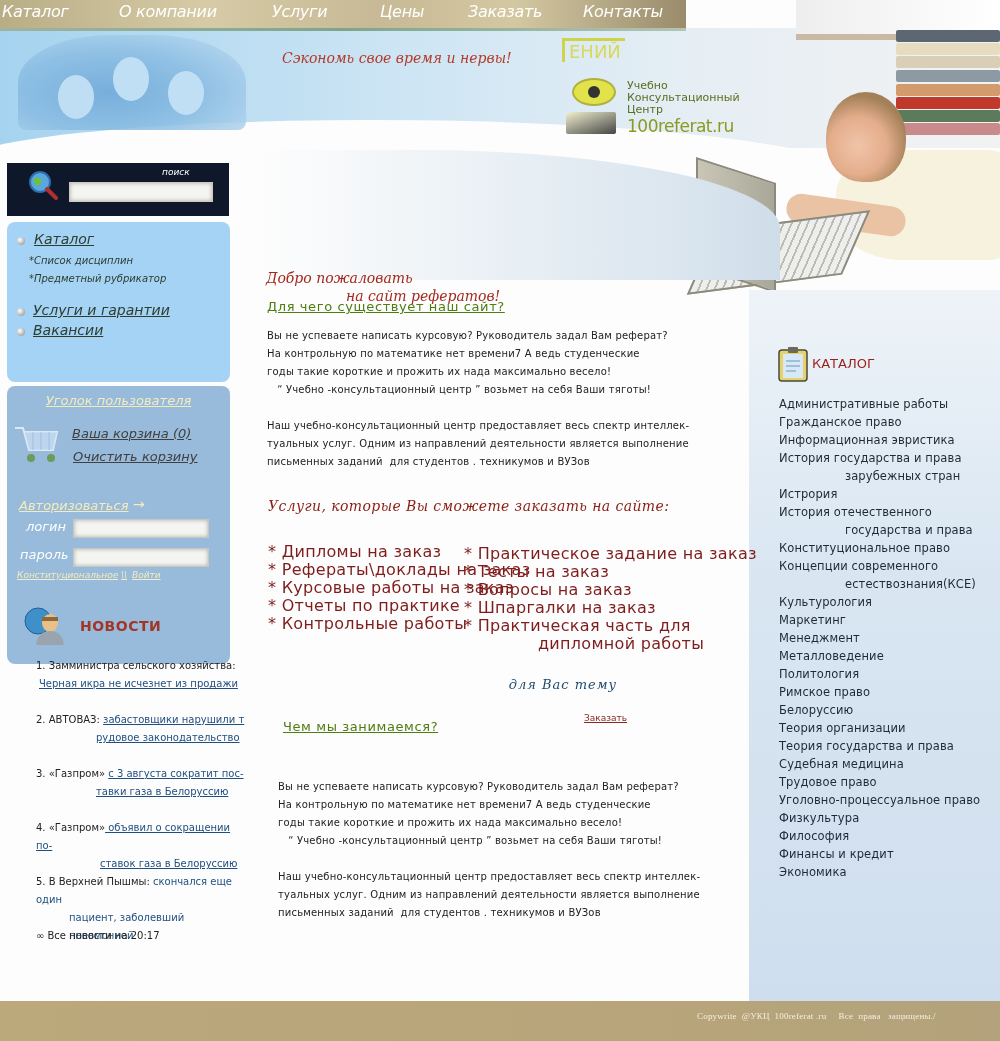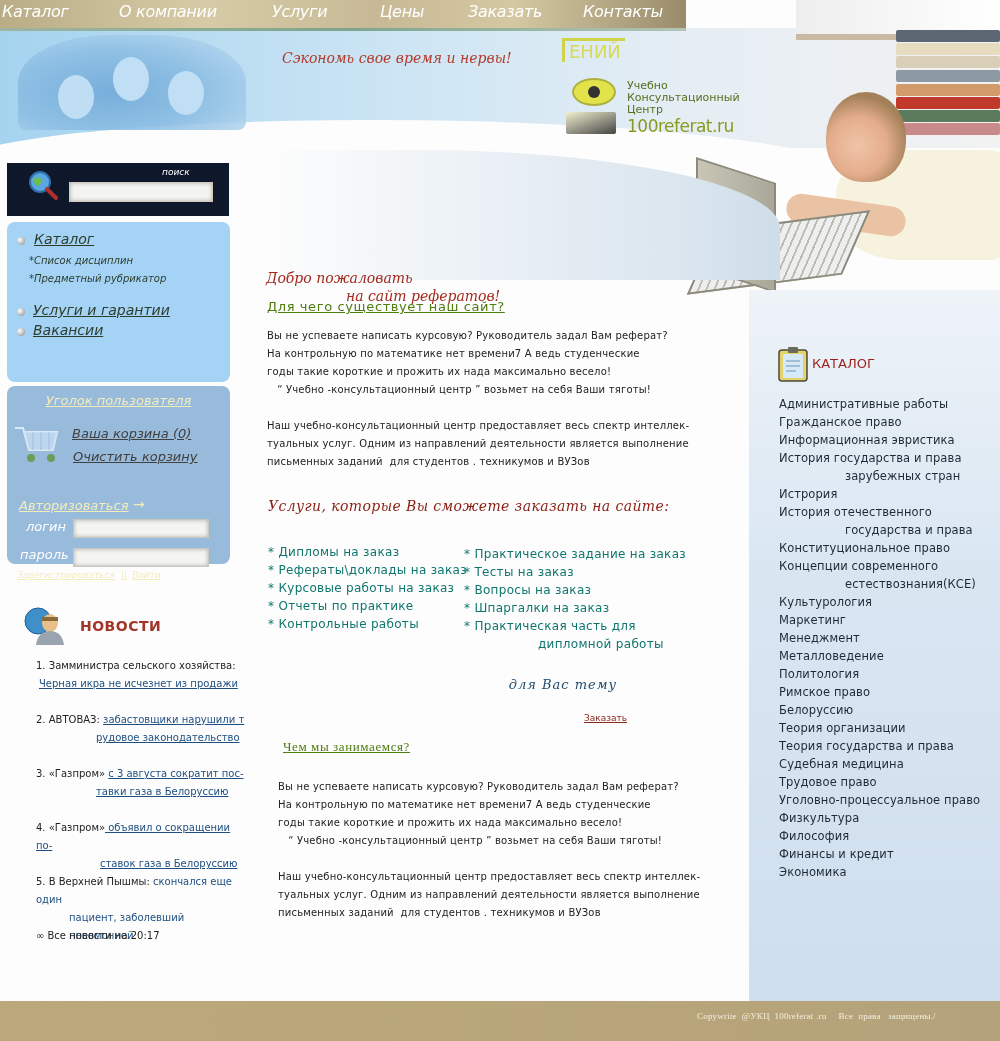--- a/index.html
+++ b/index.html
@@ -40,21 +40,21 @@
 
   
   .search-box { position: absolute; left: 7px; top: 163px; width: 222px; height: 53px; background: #0f172a; }
   .search-label { position: absolute; left: 155px; top: 4px; font-size: 9px; font-style: italic; color: #fff; }
   .search-icon { position: absolute; left: 20px; top: 6px; width: 32px; height: 32px; }
   .search-input { position: absolute; left: 62px; top: 19px; width: 144px; height: 20px; background: #f4f4f0; border: 1px solid #d0cbb8; box-shadow: inset 0 0 4px #aaa; }
   .menu-box { position: absolute; left: 7px; top: 222px; width: 223px; height: 160px; background: #a5d3f5; border-radius: 8px; }
   .menu-link { position: absolute; font-family: "DejaVu Sans", sans-serif; font-style: italic; font-size: 14px; color: #2d3d2e; text-decoration: underline; }
   .menu-sub { position: absolute; font-family: "DejaVu Sans", sans-serif; font-style: italic; font-size: 10px; color: #2d3d2e; }
   .bullet { position: absolute; width: 8px; height: 8px; border-radius: 50%; background: radial-gradient(circle at 35% 35%, #fff, #aaa 70%); }
-  .user-box { position: absolute; left: 7px; top: 386px; width: 223px; height: 178px; background: #98bbdb; border-radius: 8px; }
+  .user-box { position: absolute; left: 7px; top: 386px; width: 223px; height: 278px; background: #98bbdb; border-radius: 8px; }
   .user-title { position: absolute; left: 0; width: 223px; top: 7px; text-align: center; font-style: italic; font-size: 13px; color: #f3ecbd; text-decoration: underline; }
   .cart-icon { position: absolute; left: 6px; top: 36px; width: 48px; height: 44px; }
   .user-link { position: absolute; font-style: italic; font-size: 13px; color: #404040; text-decoration: underline; }
   .auth-link { position: absolute; left: 12px; top: 112px; font-style: italic; font-size: 13px; color: #f3ecbd; text-decoration: underline; }
   .auth-arrow { position: absolute; left: 126px; top: 110px; font-size: 14px; color: #f3ecbd; }
   .field-label { position: absolute; font-style: italic; font-size: 13px; color: #fff; }
   .field-input { position: absolute; left: 66px; width: 136px; height: 19px; background: #f4f4f0; border: 1px solid #c8c8c0; box-shadow: inset 0 0 4px #aaa; }
   .small-link { position: absolute; top: 184px; font-style: italic; font-size: 9px; color: #f3ecbd; text-decoration: underline; }
 
   
@@ -63,21 +63,21 @@
   .news-item { position: absolute; left: 36px; width: 210px; font-size: 10px; line-height: 18px; color: #222; }
   .news-item .lnk { color: #1f4f80; text-decoration: underline; }
   .news-item .ind { display: block; padding-left: 60px; }
 
   
   .welcome { position: absolute; left: 266px; top: 245px; font-family: "DejaVu Serif", serif; font-style: italic; font-size: 14px; color: #a3291e; line-height: 18px; margin-top: 24px; }
   .welcome .l2 { padding-left: 80px; display: block; }
   .section-title { position: absolute; font-size: 13px; color: #4d7c0f; text-decoration: underline; letter-spacing: 0.6px; }
   .para { position: absolute; font-size: 10px; line-height: 18px; color: #222; letter-spacing: 0.2px; white-space: pre; }
   .services-title { position: absolute; left: 268px; top: 498px; font-family: "DejaVu Serif", serif; font-style: italic; font-size: 14px; color: #8a1e14; letter-spacing: 0.4px; }
-  .svc-list { position: absolute; list-style: none; font-size: 12px; line-height: 18px; color: #0f766e; letter-spacing: 0.3px; }
+  .svc-list { position: absolute; list-style: none; font-size: 16px; line-height: 18px; color: #7f1d1d; letter-spacing: 0.3px; }
   .svc-list li .ind { display: block; padding-left: 74px; }
   .also { position: absolute; left: 285px; top: 678px; width: 340px; font-family: "DejaVu Serif", serif; font-style: italic; font-size: 13px; color: #1f4a6e; line-height: 14px; letter-spacing: 1px; }
   .also .l2 { display: block; text-align: right; padding-right: 8px; }
   .order-link { position: absolute; left: 584px; top: 713px; font-size: 9px; color: #8a2a1e; text-decoration: underline; }
 
   
   .right-col { position: absolute; left: 749px; top: 290px; width: 251px; height: 712px; background: linear-gradient(180deg, #eef3f8 0%, #d9e6f2 40%, #cfdeee 100%); }
   .catalog-icon { position: absolute; left: 778px; top: 346px; width: 30px; height: 36px; }
   .catalog-title { position: absolute; left: 812px; top: 356px; font-size: 13px; color: #9a1f18; }
   .catalog-list { position: absolute; left: 779px; top: 395px; list-style: none; font-size: 11.5px; line-height: 18px; color: #1d2a36; letter-spacing: 0.1px; }
@@ -176,21 +176,21 @@
       <circle cx="38" cy="36" r="4" fill="#6c9c5a"></circle>
   </svg>
   <a class="user-link" style="left:65px;top:40px;">Ваша  корзина    (0)</a>
   <a class="user-link" style="left:66px;top:63px;">Очистить  корзину</a>
   <a class="auth-link">Авторизоваться</a>
   <span class="auth-arrow">→</span>
   <span class="field-label" style="left:19px;top:133px;">логин</span>
   <div class="field-input" style="top:133px;"></div>
   <span class="field-label" style="left:13px;top:161px;">пароль</span>
   <div class="field-input" style="top:162px;"></div>
-  <a class="small-link" style="left:10px;">Зарегистрироваться</a>
+  <a class="small-link" style="left:10px;">Конституциональное</a>
   <span class="small-link" style="left:114px;">\\</span>
   <a class="small-link" style="left:125px;">Войти</a>
 </div>
 
 <svg class="news-icon" viewBox="0 0 46 38">
   <circle cx="16" cy="14" r="13" fill="#3f8fc9" stroke="#1f5f9a" stroke-width="1"></circle>
   <ellipse cx="28" cy="16" rx="8" ry="9" fill="#e9c08a"></ellipse>
   <rect x="20" y="10" width="16" height="4" fill="#8a6a3a"></rect>
   <path d="M14 38 Q16 24 28 24 Q40 24 42 38 Z" fill="#9aa4ae"></path>
 </svg>
@@ -247,21 +247,21 @@
   <li>* Вопросы  на  заказ</li>
   <li>* Шпаргалки  на  заказ</li>
   <li><span>* Практическая  часть  для</span><span class="ind">дипломной  работы</span></li>
 </ul>
 
 <div class="also">
   <span class="l2">для  Вас   тему</span>
 </div>
 <a class="order-link">Заказать</a>
 
-<a class="section-title" style="left:283px;top:739px;font-family:Liberation Serif, serif;">Чем  мы  занимаемся?</a>
+<a class="section-title" style="left:283px;top:719px;">Чем  мы  занимаемся?</a>
 <div class="para" style="left:278px;top:778px;">Вы не успеваете написать курсовую? Руководитель задал Вам реферат?
 На контрольную по математике нет времени7 А ведь студенческие
 годы такие короткие и прожить их нада максимально весело!
    “ Учебно -консультационный центр ” возьмет на себя Ваши тяготы!</div>
 <div class="para" style="left:278px;top:868px;">Наш учебно-консультационный центр предоставляет весь спектр интеллек-
 туальных услуг. Одним из направлений деятельности является выполнение
 письменных заданий  для студентов . техникумов и ВУЗов</div>
 
 <svg class="catalog-icon" viewBox="0 0 30 36">
   <rect x="1" y="4" width="28" height="31" rx="3" fill="#e6d26a" stroke="#4a4a3a" stroke-width="1.5"></rect>

